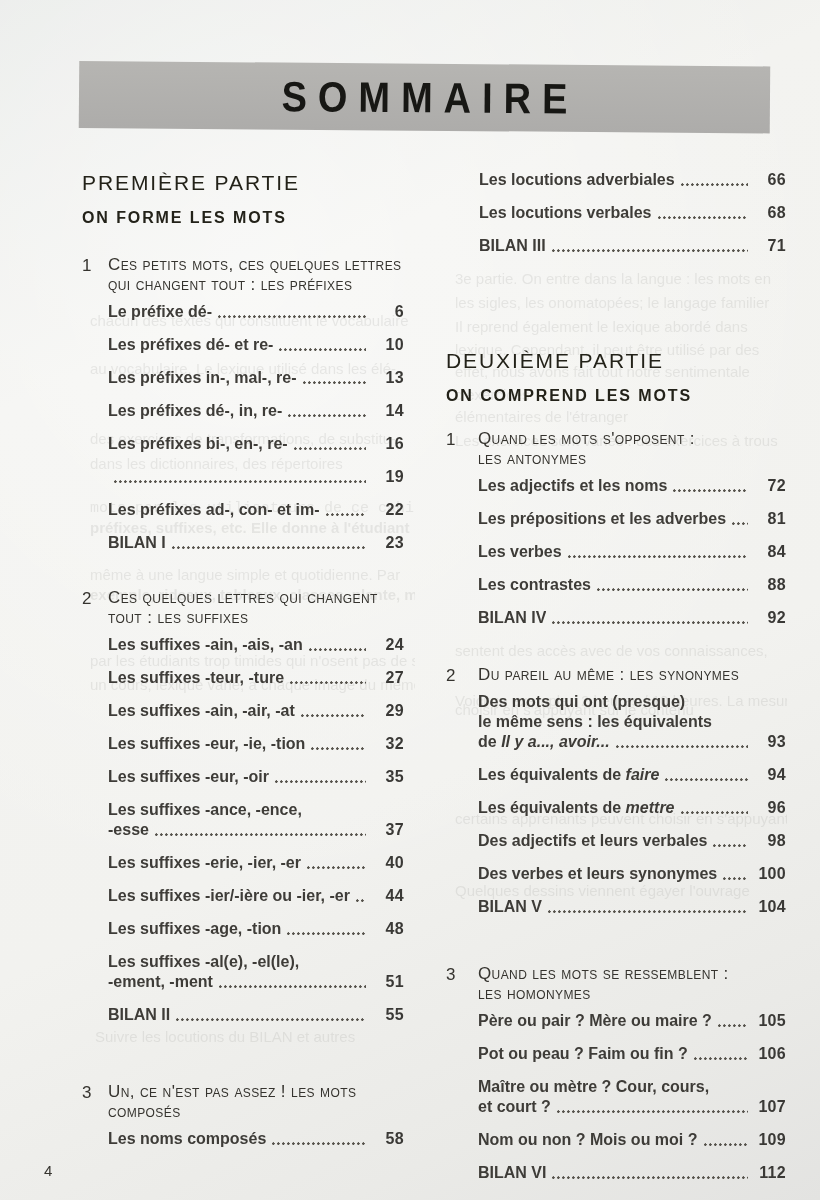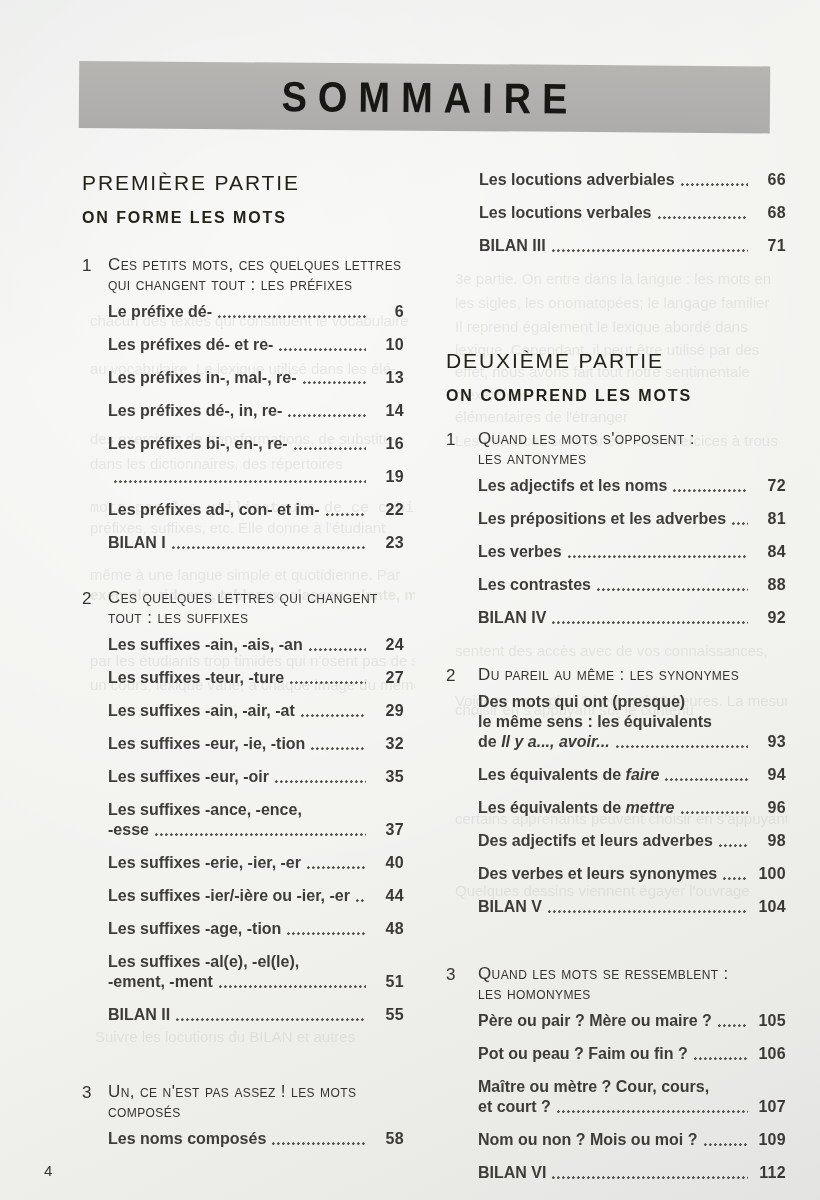--- a/index.html
+++ b/index.html
@@ -73,21 +73,21 @@
 <body>
 
 <div class="photo">
 
   <div class="ghost-layer" id="ghosts">
       <div class="ghost-line" style="left: 90px; top: 312px; width: 325px;">chacun des textes qui constituent le vocabulaire</div>
       <div class="ghost-line" style="left: 90px; top: 360px; width: 325px;">au vocabulaire. Le lexique utilisé dans les élé-</div>
       <div class="ghost-line" style="left: 90px; top: 430px; width: 325px;">des exercices de transformations, de substitu-</div>
       <div class="ghost-line" style="left: 90px; top: 455px; width: 325px;">dans les dictionnaires, des répertoires</div>
       <div class="ghost-line" style="left: 90px; top: 500px; width: 325px; font-family: Liberation Mono, monospace;">mots par les utilisateurs de ce cahier, nous avons</div>
-      <div class="ghost-line" style="left: 90px; top: 519px; width: 325px;">préfixes, suffixes, etc. Elle donne à l'étudiant</div>
+      <div class="ghost-line" style="left: 90px; top: 519px; width: 325px; font-weight: bold;">préfixes, suffixes, etc. Elle donne à l'étudiant</div>
       <div class="ghost-line" style="left: 90px; top: 566px; width: 325px;">même à une langue simple et quotidienne. Par</div>
       <div class="ghost-line" style="left: 90px; top: 586px; width: 325px; font-weight: bold;">exemple, rideaux, tableaux, classes, plante, mai</div>
       <div class="ghost-line" style="left: 90px; top: 652px; width: 325px;">par les étudiants trop timides qui n'osent pas de se</div>
       <div class="ghost-line" style="left: 90px; top: 676px; width: 325px;">un cours, lexique varié, à chaque image du même</div>
       <div class="ghost-line" style="left: 95px; top: 1028px; width: 318px;">Suivre les locutions du BILAN et autres</div>
       <div class="ghost-line" style="left: 455px; top: 270px; width: 332px;">3e partie. On entre dans la langue : les mots en</div>
       <div class="ghost-line" style="left: 455px; top: 294px; width: 332px;">les sigles, les onomatopées; le langage familier</div>
       <div class="ghost-line" style="left: 455px; top: 318px; width: 332px;">Il reprend également le lexique abordé dans</div>
       <div class="ghost-line" style="left: 455px; top: 341px; width: 332px;">lexique. Cependant, il peut être utilisé par des</div>
       <div class="ghost-line" style="left: 455px; top: 363px; width: 332px;">effet, nous avons fait tout notre sentimentale</div>
@@ -375,21 +375,21 @@
             </div>
             <div class="entry">
               <div class="eline last">
                 <span class="etext"><span><span>Les équivalents de </span><span class="it">mettre</span></span></span>
                 <span class="leader"></span>
                 <span class="pnum">96</span>
               </div>
             </div>
             <div class="entry">
               <div class="eline last">
-                <span class="etext"><span>Des adjectifs et leurs adverbes</span></span>
+                <span class="etext"><span>Des adjectifs et leurs verbales</span></span>
                 <span class="leader"></span>
                 <span class="pnum">98</span>
               </div>
             </div>
             <div class="entry">
               <div class="eline last">
                 <span class="etext"><span>Des verbes et leurs synonymes</span></span>
                 <span class="leader"></span>
                 <span class="pnum">100</span>
               </div>

